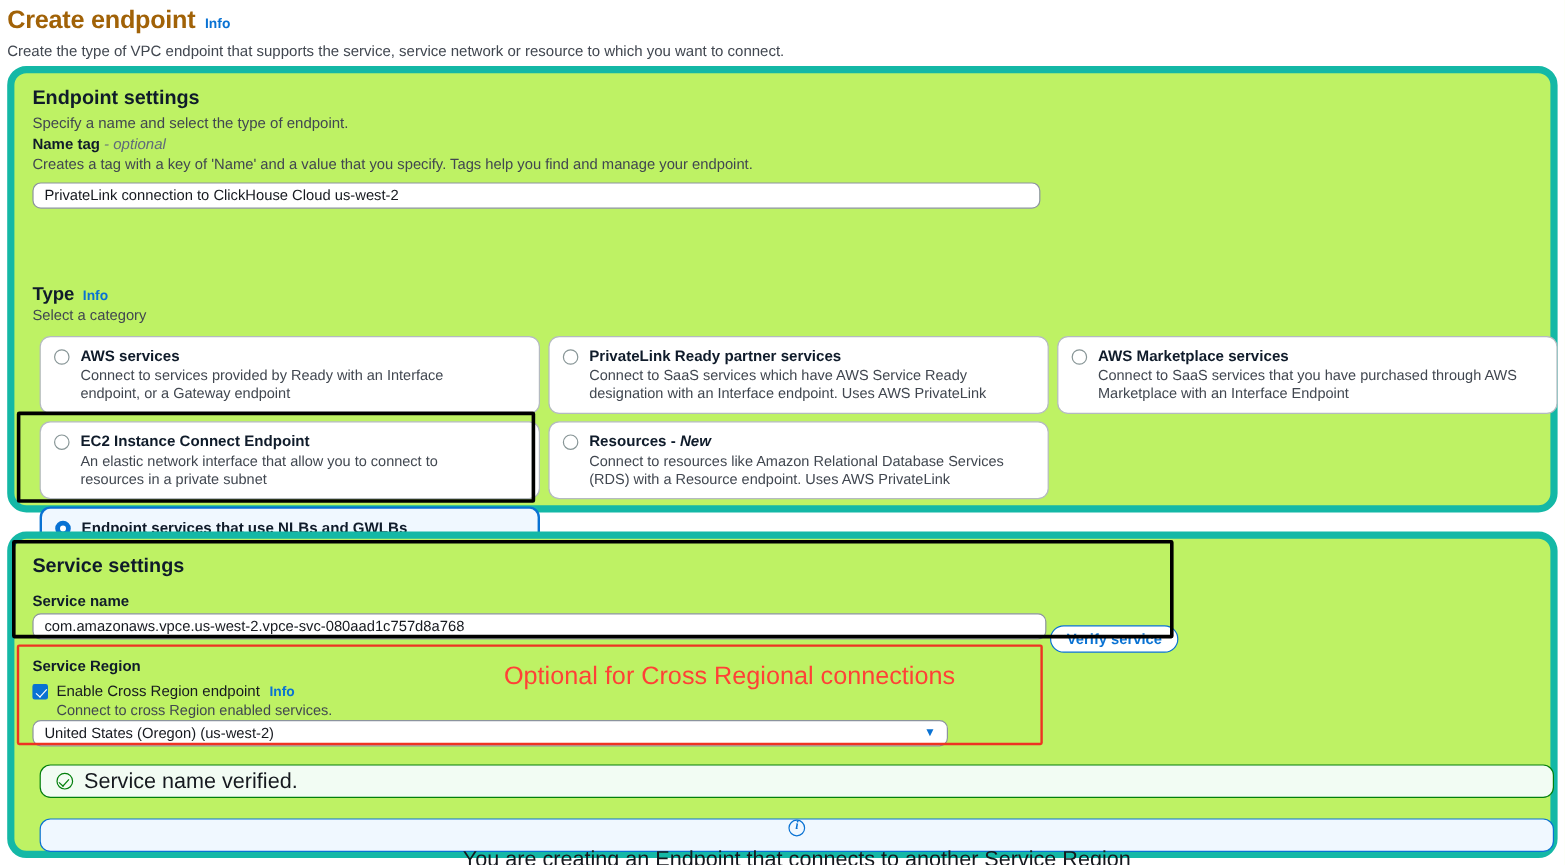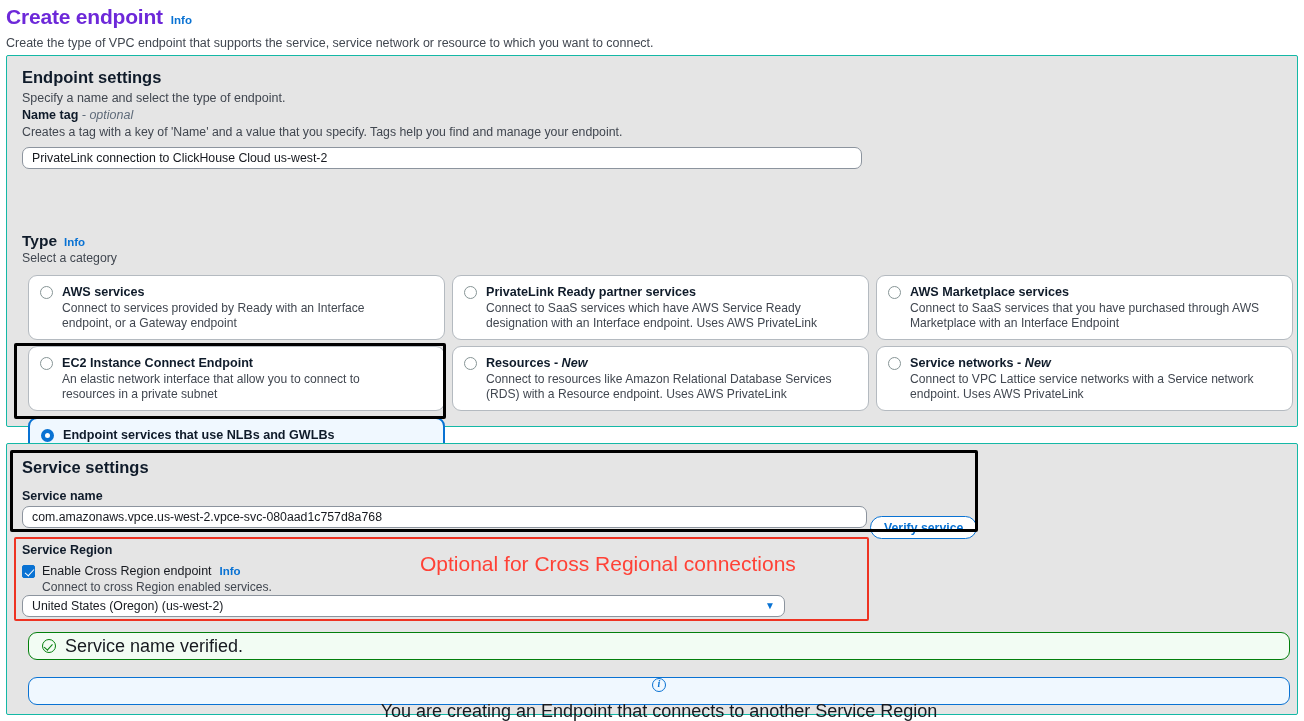--- a/index.html
+++ b/index.html
@@ -12,35 +12,35 @@
     overflow: hidden;
   }
 
   .page { position: relative; width: 1304px; height: 721px; }
 
   
   .page-header { padding: 4px 0 0 6px; }
   .page-title-row { display: flex; align-items: baseline; gap: 8px; }
   .page-title {
     font-size: 21px; font-weight: bold; letter-spacing: -0.2px;
-    color: #6d28d9; line-height: 26px;
+    color: #a16207; line-height: 26px;
   }
   .info-link {
     font-size: 11.5px; font-weight: bold; color: #0972d3; cursor: pointer;
   }
   .page-sub {
     font-size: 12.5px; color: #414750; margin-top: 5px; line-height: 16px;
   }
 
   
   .card {
     position: absolute;
-    background: #e5e5e5;
-    border: 1px solid #14b8a6;
-    border-radius: 2px;
+    background: #bef264;
+    border: 6px solid #14b8a6;
+    border-radius: 16px;
   }
   #endpoint-settings-card { left: 6px; top: 55px; width: 1292px; height: 372px; }
   #service-settings-card  { left: 6px; top: 443px; width: 1292px; height: 272px; }
 
   .section-title {
     font-size: 16.5px; font-weight: bold; color: #0f1b2a; line-height: 20px;
   }
   .section-sub { font-size: 12.5px; color: #414750; margin-top: 4px; }
 
   
@@ -236,27 +236,20 @@
             <div class="type-desc">An elastic network interface that allow you to connect to resources in a private subnet</div>
           </div>
         </div>
         <div class="type-card">
           <span class="radio"></span>
           <div class="type-text">
             <div class="type-name">Resources - <em>New</em></div>
             <div class="type-desc">Connect to resources like Amazon Relational Database Services (RDS) with a Resource endpoint. Uses AWS PrivateLink</div>
           </div>
         </div>
-        <div class="type-card">
-          <span class="radio"></span>
-          <div class="type-text">
-            <div class="type-name">Service networks - <em>New</em></div>
-            <div class="type-desc">Connect to VPC Lattice service networks with a Service network endpoint. Uses AWS PrivateLink</div>
-          </div>
-        </div>
         <div class="type-card selected" style="grid-column: 1;">
           <span class="radio"></span>
           <div class="type-text">
             <div class="type-name">Endpoint services that use NLBs and GWLBs</div>
             <div class="type-desc">Find services shared with you by service name. Connect to a Network LoadBalancer (NLB) service with an Interface endpoint or to a Gateway LoadBalancer (GWLB) service with a Gateway Load Balancer endpoint</div>
           </div>
         </div>
       </div>
   </div>
 

